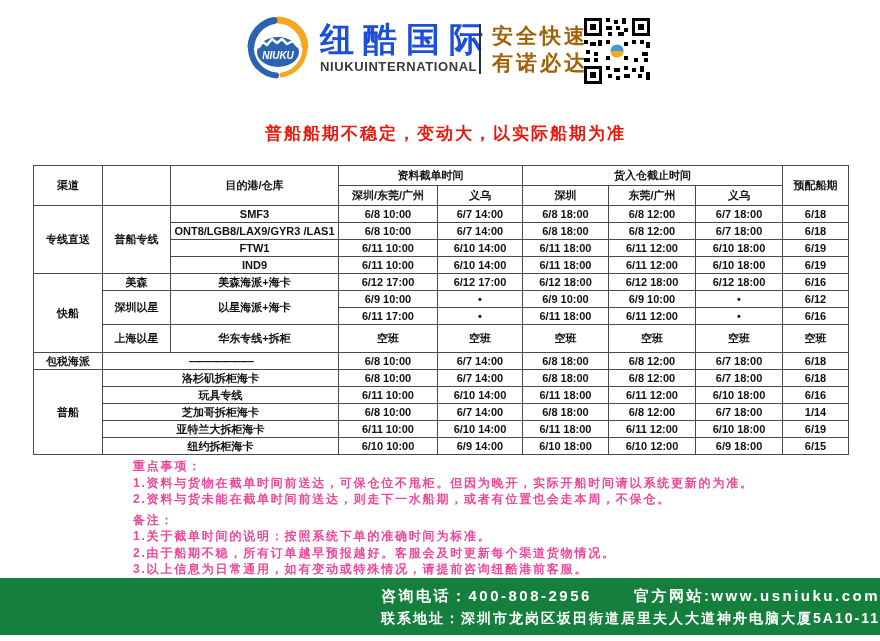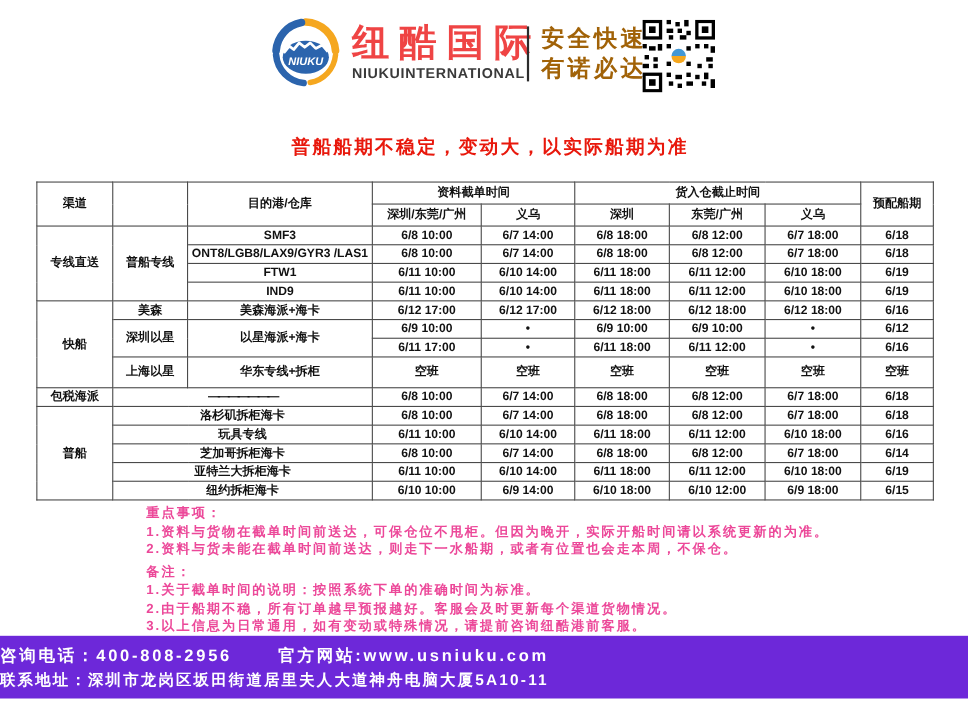--- a/index.html
+++ b/index.html
@@ -7,21 +7,21 @@
   .page {
     position:relative; width:880px; height:641px; margin:0 auto;
     background:#ffffff; overflow:hidden;
     font-family:"Liberation Sans","DejaVu Sans",sans-serif;
     color:#111;
   }
   
   .brand-row { position:absolute; left:0; top:0; width:880px; height:95px; }
   .logo { position:absolute; left:246px; top:16px; width:64px; height:64px; }
   .brand-block { position:absolute; left:320px; top:21px; }
-  .brand-cn { font-size:34px; font-weight:bold; color:#ef4444; letter-spacing:9px; line-height:36px; white-space:nowrap; }
+  .brand-cn { font-size:34px; font-weight:bold; color:#1d4ed8; letter-spacing:9px; line-height:36px; white-space:nowrap; }
   .brand-en { font-size:13px; font-weight:bold; color:#3a3a3a; letter-spacing:0.6px; margin-top:2px; white-space:nowrap; }
   .hdr-divider { position:absolute; left:479px; top:24px; width:2px; height:50px; background:#2c2c2c; }
   .slogan { position:absolute; left:492px; top:22px; font-size:21px; font-weight:bold; color:#a16207; letter-spacing:3px; line-height:27px; white-space:nowrap; }
   .qr { position:absolute; left:584px; top:18px; width:66px; height:66px; }
   
   .title { position:absolute; left:0; top:98px; width:880px; text-align:center; font-size:17px; font-weight:bold; color:#111; letter-spacing:5px; white-space:nowrap; }
   .title .num { color:#2847d0; margin:0 5px; }
   .notice { position:absolute; left:0; top:122px; width:880px; text-align:center; font-size:17px; font-weight:bold; color:#e8180c; letter-spacing:2px; white-space:nowrap;padding-left:11px; }
   
   table.sched { position:absolute; left:33px; top:165px; width:815px; border-collapse:collapse; table-layout:fixed; }
@@ -33,21 +33,21 @@
   tr.hrow  { height:20px; }
   tr.drow  { height:17px; }
   tr.tall  { height:28px; }
   td.dash  { color:#888; font-weight:normal; letter-spacing:-2px; }
   
   .notes { position:absolute; left:133px; top:458px; width:700px; color:#ec4899; font-weight:bold; font-size:12px; letter-spacing:1.8px; }
   .notes .nline { line-height:16.5px; white-space:nowrap; }
   .notes .ntitle { line-height:16.5px; }
   .notes .gap { height:4px; }
   
-  .footer { position:absolute; left:0; top:578px; width:880px; height:57px; background:#6d28d9; color:#ffffff; font-weight:bold; text-align:left; }
+  .footer { position:absolute; left:0; top:578px; width:880px; height:57px; background:#15803d; color:#ffffff; font-weight:bold; text-align:right; }
   .footer .l1 { padding-top:9px; font-size:15px; letter-spacing:2.5px; white-space:nowrap; }
   .footer .l1 .sep { display:inline-block; width:42px; }
   .footer .l2 { margin-top:4px; font-size:14px; letter-spacing:2px; white-space:nowrap; }
 </style>
 </head>
 <body>
 
 <div class="page">
 
   <div class="brand-row">
@@ -269,21 +269,21 @@
         <td>6/10 18:00</td>
         <td>6/16</td>
       </tr>
       <tr class="drow">
         <td colspan="2">芝加哥拆柜海卡</td>
         <td>6/8 10:00</td>
         <td>6/7 14:00</td>
         <td>6/8 18:00</td>
         <td>6/8 12:00</td>
         <td>6/7 18:00</td>
-        <td>6/14</td>
+        <td>1/14</td>
       </tr>
       <tr class="drow">
         <td colspan="2">亚特兰大拆柜海卡</td>
         <td>6/11 10:00</td>
         <td>6/10 14:00</td>
         <td>6/11 18:00</td>
         <td>6/11 12:00</td>
         <td>6/10 18:00</td>
         <td>6/19</td>
       </tr>

